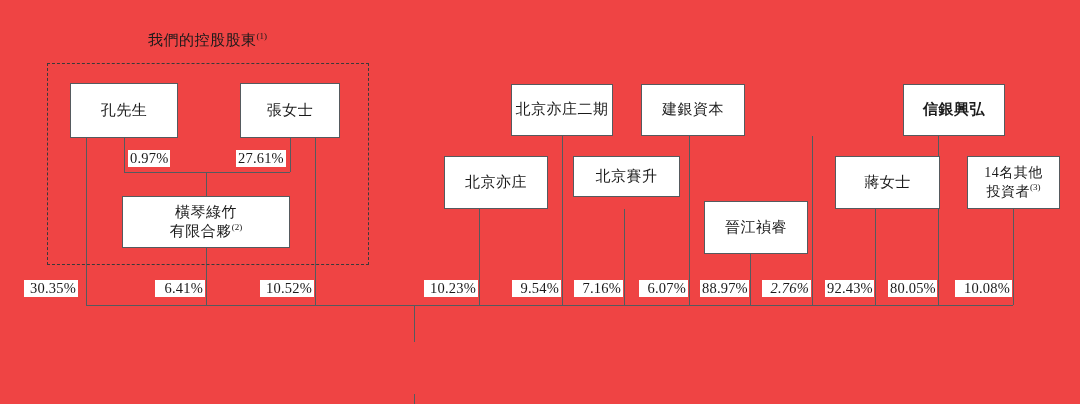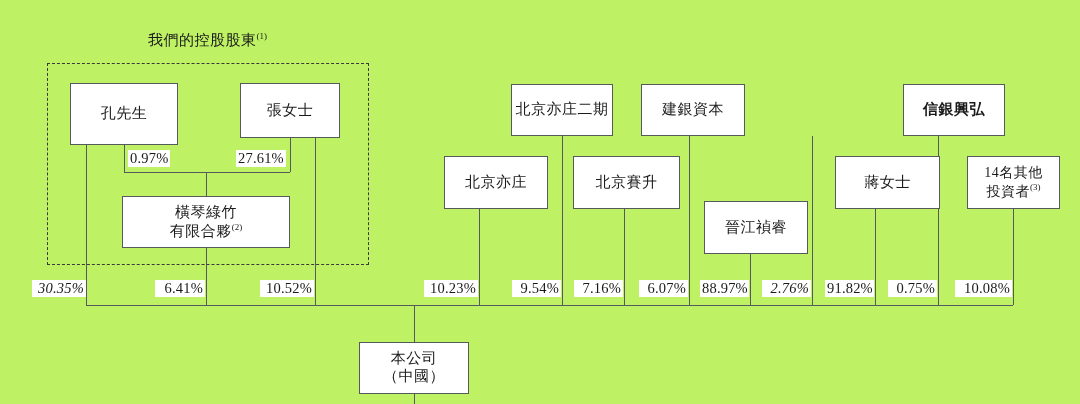--- a/index.html
+++ b/index.html
@@ -6,21 +6,21 @@
   body{
     font-family:"Liberation Serif","DejaVu Serif",serif;
     color:#1a1a1a;
     -webkit-font-smoothing:antialiased;
   }
   #chart{
     position:relative;
     width:1080px;
     height:404px;
     overflow:hidden;
-    background:#bef264;
+    background:#ef4444;
   }
   
   .node{
     position:absolute;
     box-sizing:border-box;
     border:1px solid #555a5e;
     background:#ffffff;
     display:flex;
     align-items:center;
     justify-content:center;
@@ -74,21 +74,21 @@
 <body>
 
 <div id="chart">
 
   <div class="grouptitle" style="left:148px;top:31px;">
     <span>我們的控股股東</span><sup>(1)</sup>
   </div>
 
   <div class="dashbox" style="left:47px;top:63px;width:322px;height:202px;"></div>
 
-  <div class="node" style="left:70px;top:83px;width:108px;height:62px;">
+  <div class="node" style="left:70px;top:83px;width:108px;height:55px;">
     <span class="lines">孔先生</span>
   </div>
 
   <div class="node" style="left:240px;top:83px;width:100px;height:55px;">
     <span class="lines">張女士</span>
   </div>
 
   <div class="node" style="left:122px;top:196px;width:168px;height:52px;">
     <span class="lines">
       <span>橫琴綠竹</span><br>
@@ -113,21 +113,21 @@
   <div class="node" style="left:641px;top:84px;width:104px;height:52px;">
     <span class="lines">建銀資本</span>
   </div>
   <div class="node" style="left:903px;top:84px;width:102px;height:52px;font-weight:bold;">
     <span class="lines">信銀興弘</span>
   </div>
 
   <div class="node" style="left:444px;top:156px;width:104px;height:53px;">
     <span class="lines">北京亦庄</span>
   </div>
-  <div class="node" style="left:573px;top:156px;width:107px;height:53px;">
+  <div class="node" style="left:573px;top:156px;width:107px;height:41px;">
     <span class="lines">北京賽升</span>
   </div>
   <div class="node" style="left:704px;top:156px;width:104px;height:53px;margin-top:45px;">
     <span class="lines">晉江禎睿</span>
   </div>
   <div class="node" style="left:835px;top:156px;width:105px;height:53px;">
     <span class="lines">蔣女士</span>
   </div>
   <div class="node" style="left:967px;top:156px;width:93px;height:53px;font-size:14px;">
     <span class="lines">
@@ -155,37 +155,31 @@
   <div class="vline" style="left:750px;top:209px;height:96px;"></div>
 
   <div class="vline" style="left:812px;top:136px;height:169px;"></div>
 
   <div class="vline" style="left:875px;top:209px;height:96px;"></div>
 
   <div class="vline" style="left:938px;top:136px;height:169px;"></div>
 
   <div class="vline" style="left:1013px;top:209px;height:96px;"></div>
 
-  <div class="pct" style="left:32px;top:280px;width:50px;font-style:italic;">30.35%</div>
+  <div class="pct" style="left:24px;top:280px;width:50px;">30.35%</div>
   <div class="pct" style="left:155px;top:280px;width:46px;">6.41%</div>
   <div class="pct" style="left:260px;top:280px;width:50px;">10.52%</div>
   <div class="pct" style="left:424px;top:280px;width:50px;">10.23%</div>
   <div class="pct" style="left:512px;top:280px;width:45px;">9.54%</div>
   <div class="pct" style="left:574px;top:280px;width:45px;">7.16%</div>
   <div class="pct" style="left:639px;top:280px;width:45px;">6.07%</div>
   <div class="pct" style="left:700px;top:280px;width:45px;">88.97%</div>
   <div class="pct" style="left:762px;top:280px;width:45px;font-style:italic;">2.76%</div>
-  <div class="pct" style="left:825px;top:280px;width:45px;">91.82%</div>
-  <div class="pct" style="left:888px;top:280px;width:45px;">0.75%</div>
+  <div class="pct" style="left:825px;top:280px;width:45px;">92.43%</div>
+  <div class="pct" style="left:888px;top:280px;width:45px;">80.05%</div>
   <div class="pct" style="left:955px;top:280px;width:53px;">10.08%</div>
 
   <div class="vline" style="left:414px;top:305px;height:37px;"></div>
 
-  <div class="node" style="left:359px;top:342px;width:110px;height:52px;">
-    <span class="lines">
-      <span>本公司</span><br>
-      <span>（中國）</span>
-    </span>
-  </div>
 
   <div class="vline" style="left:414px;top:394px;height:10px;"></div>
 
 </div>
 
 </body></html>

